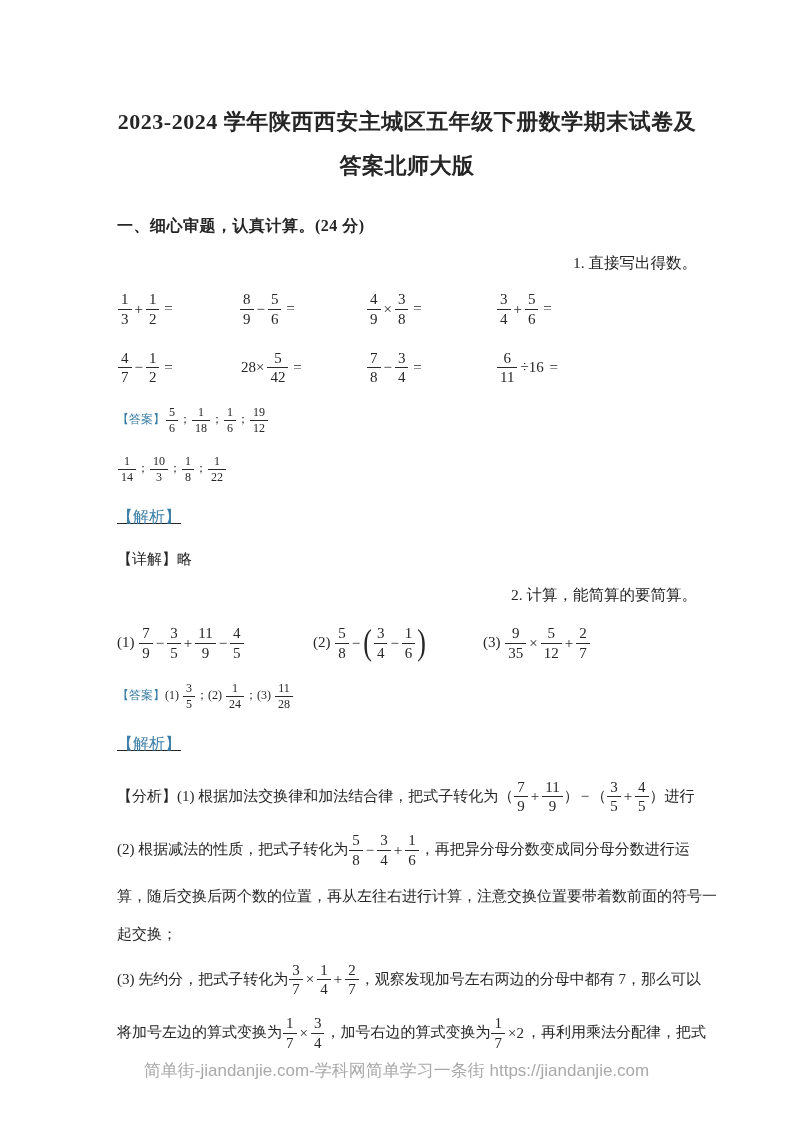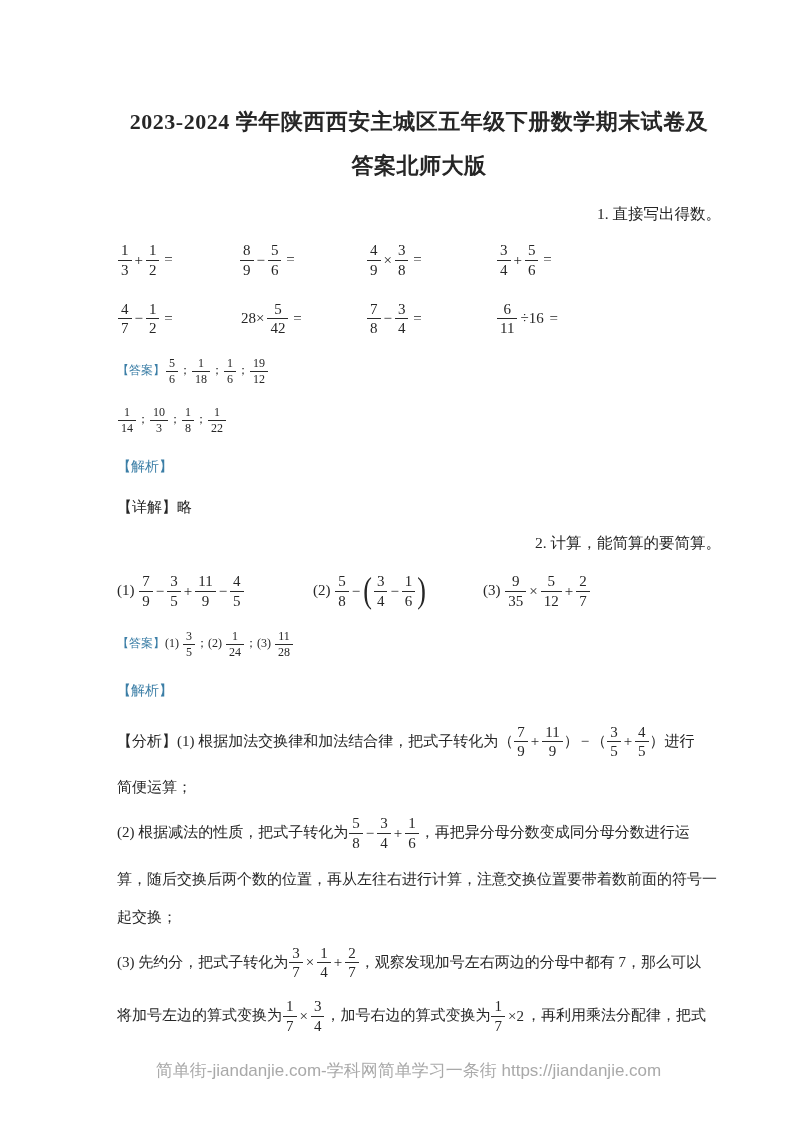--- a/index.html
+++ b/index.html
@@ -1,57 +1,58 @@
 <!DOCTYPE html>
 <html><head>
 <meta charset="utf-8">
 <style>
   html,body{margin:0;padding:0;background:#ffffff;}
   body{width:793px;height:1122px;overflow:hidden;
        font-family:"Liberation Serif","DejaVu Serif",serif;color:#262626;}
   .page{box-sizing:border-box;width:793px;height:1122px;
-        padding:100px 72px 26px 117px;display:flex;flex-direction:column;}
+        padding:100px 96px 26px 117px;display:flex;flex-direction:column;}
   .title{margin:0;font-size:22px;font-weight:bold;text-align:center;
          line-height:44px;letter-spacing:.5px;}
   .title-line{display:block;}
   .section-heading{margin:28px 0 0;font-size:16px;font-weight:bold;letter-spacing:.5px;}
   .prompt{margin:16px 0 0;font-size:15.5px;text-align:right;}
   .calc-grid{display:grid;grid-template-columns:122px 127px 130px 1fr;
              align-items:center;font-size:15px;}
   .calc-grid.row1{margin-top:16px;}
   .calc-grid.row2{margin-top:20px;}
   .calc-grid.q2row{grid-template-columns:196px 170px 1fr;margin-top:18px;font-size:15px;}
   .expr{white-space:nowrap;}
   .frac{display:inline-block;vertical-align:middle;text-align:center;
         margin:0 1px;line-height:1.25;}
   .fnum{display:block;padding:0 3px;border-bottom:1px solid #2a2a2a;}
   .fden{display:block;padding:0 3px;}
   .op{vertical-align:middle;margin:0 2px;}
   .bigparen{display:inline-block;vertical-align:middle;font-size:26px;
             transform:scaleY(1.35);margin:0 1px;font-weight:400;}
   .ans-line{margin:18px 0 0;font-size:12px;}
   .marker{color:#3b7ea6;}
-  .marker-line{margin:22px 0 0;font-size:14px;}
+  .marker-line{margin:22px 0 0;font-size:16px;text-decoration:underline;}
   .plain{margin:22px 0 0;font-size:15px;}
   .para{margin-top:8px;}
   .para-line{margin-top:15px;font-size:15px;line-height:23px;white-space:nowrap;}
   .footer{margin:auto -96px 14px -117px;text-align:center;
           font-family:"Liberation Sans","DejaVu Sans",sans-serif;
           font-size:17px;color:#a9a9a9;}
 </style>
 </head>
 <body>
 
 <div class="page">
 
   <h1 class="title">
     <span class="title-line">2023-2024 学年陕西西安主城区五年级下册数学期末试卷及</span>
     <span class="title-line">答案北师大版</span>
   </h1>
 
+  <h2 class="section-heading">一、细心审题，认真计算。(24 分)</h2>
 
   <p class="prompt">1. 直接写出得数。</p>
 
   <div class="calc-grid row1">
     <span class="expr"><span class="frac"><span class="fnum">1</span><span class="fden">3</span></span><span class="op">+</span><span class="frac"><span class="fnum">1</span><span class="fden">2</span></span> =</span>
     <span class="expr"><span class="frac"><span class="fnum">8</span><span class="fden">9</span></span><span class="op">−</span><span class="frac"><span class="fnum">5</span><span class="fden">6</span></span> =</span>
     <span class="expr"><span class="frac"><span class="fnum">4</span><span class="fden">9</span></span><span class="op">×</span><span class="frac"><span class="fnum">3</span><span class="fden">8</span></span> =</span>
     <span class="expr"><span class="frac"><span class="fnum">3</span><span class="fden">4</span></span><span class="op">+</span><span class="frac"><span class="fnum">5</span><span class="fden">6</span></span> =</span>
   </div>
 
@@ -85,21 +86,20 @@
   <p class="ans-line">
     <span class="marker">【答案】</span><span class="expr">(1) <span class="frac"><span class="fnum">3</span><span class="fden">5</span></span>；(2) <span class="frac"><span class="fnum">1</span><span class="fden">24</span></span>；(3) <span class="frac"><span class="fnum">11</span><span class="fden">28</span></span></span>
   </p>
 
   <p class="marker-line">
     <span class="marker">【解析】</span>
   </p>
 
   <div class="para">
     <div class="para-line">【分析】(1) 根据加法交换律和加法结合律，把式子转化为（<span class="frac"><span class="fnum">7</span><span class="fden">9</span></span><span class="op">+</span><span class="frac"><span class="fnum">11</span><span class="fden">9</span></span>）<span class="op">−</span>（<span class="frac"><span class="fnum">3</span><span class="fden">5</span></span><span class="op">+</span><span class="frac"><span class="fnum">4</span><span class="fden">5</span></span>）进行</div>
-    <div class="para-line">简便运算；</div>
     <div class="para-line">(2) 根据减法的性质，把式子转化为<span class="frac"><span class="fnum">5</span><span class="fden">8</span></span><span class="op">−</span><span class="frac"><span class="fnum">3</span><span class="fden">4</span></span><span class="op">+</span><span class="frac"><span class="fnum">1</span><span class="fden">6</span></span>，再把异分母分数变成同分母分数进行运</div>
     <div class="para-line">算，随后交换后两个数的位置，再从左往右进行计算，注意交换位置要带着数前面的符号一</div>
     <div class="para-line">起交换；</div>
     <div class="para-line">(3) 先约分，把式子转化为<span class="frac"><span class="fnum">3</span><span class="fden">7</span></span><span class="op">×</span><span class="frac"><span class="fnum">1</span><span class="fden">4</span></span><span class="op">+</span><span class="frac"><span class="fnum">2</span><span class="fden">7</span></span>，观察发现加号左右两边的分母中都有 7，那么可以</div>
     <div class="para-line">将加号左边的算式变换为<span class="frac"><span class="fnum">1</span><span class="fden">7</span></span><span class="op">×</span><span class="frac"><span class="fnum">3</span><span class="fden">4</span></span>，加号右边的算式变换为<span class="frac"><span class="fnum">1</span><span class="fden">7</span></span><span class="op">×2</span>，再利用乘法分配律，把式</div>
   </div>
 
   <div class="footer">简单街-jiandanjie.com-学科网简单学习一条街 https://jiandanjie.com</div>
 
 </div>

